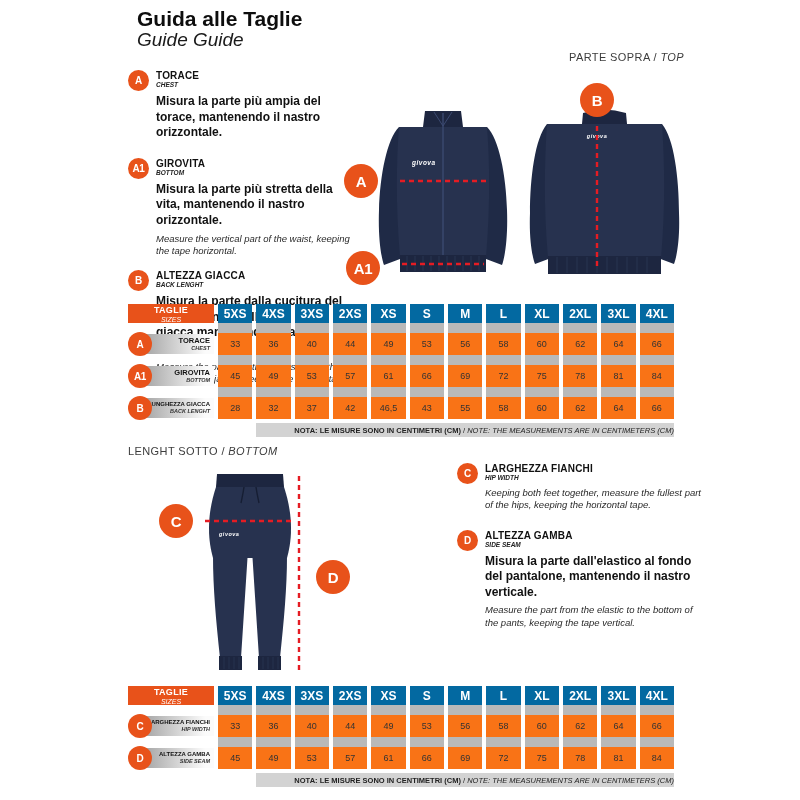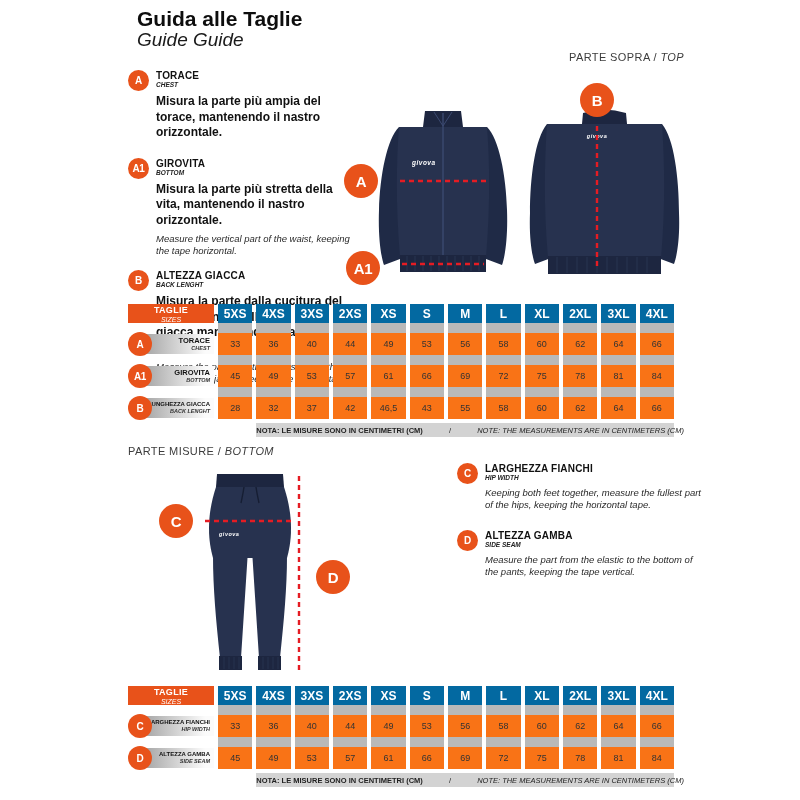--- a/index.html
+++ b/index.html
@@ -68,21 +68,21 @@
               background:linear-gradient(to right,#9e9e9e,#fbfbfb 88%);
               display:flex;flex-direction:column;justify-content:center;align-items:flex-end;
               padding-right:4px;line-height:1.15;}
   .row-label .badge-md{position:absolute;left:0;top:50%;transform:translateY(-50%);z-index:2;}
   .band-title{font-size:7.5px;font-weight:bold;color:#111;}
   .band-title.small{font-size:6px;}
   .band-sub{font-size:5.5px;font-style:italic;font-weight:bold;color:#333;}
   .val{height:22px;background:#f97316;display:flex;align-items:center;justify-content:center;
        font-size:9px;color:#333;}
   .note{grid-column:3 / -1;height:14px;margin-top:4px;background:#d3d3d3;color:#222;
-        display:flex;align-items:center;justify-content:space-between;font-size:7.5px;white-space:pre;gap:24px;}
+        display:flex;align-items:center;justify-content:flex-end;font-size:7.5px;white-space:pre;}
   .note-it{font-weight:bold;}
   .note-en{font-style:italic;}
 </style>
 </head>
 <body>
 
 <div class="page">
 
   <div class="hdr">
     <div class="t1">Guida alle Taglie</div>
@@ -260,21 +260,21 @@
       <div class="cell val">43</div>
       <div class="cell val">55</div>
       <div class="cell val">58</div>
       <div class="cell val">60</div>
       <div class="cell val">62</div>
       <div class="cell val">64</div>
       <div class="cell val">66</div>
       <div class="cell note"><div class="note-it">NOTA: LE MISURE SONO IN CENTIMETRI (CM)</div><div class="note-sep"> / </div><div class="note-en">NOTE: THE MEASUREMENTS ARE IN CENTIMETERS (CM)</div></div>
     </div>
 
-  <div class="part-label pl-bottom"><span>PARTE MISURE</span><span> / </span><span class="en">BOTTOM</span></div>
+  <div class="part-label pl-bottom"><span>LENGHT SOTTO</span><span> / </span><span class="en">BOTTOM</span></div>
 
   <div class="figure-bottom">
     <div class="badge badge-lg mk-c">C</div>
     <div class="badge badge-lg mk-d">D</div>
 
     <svg class="fig-pants" width="155" height="210" viewBox="0 0 155 210">
       <path d="M21,17 L89,17 C94,32 96,46 96,58 C96,72 94,80 92,88 L18,88 C16,80 14,72 14,58 C14,46 16,32 21,17 Z" fill="#27324f"></path>
       <path d="M18,86 L51,86 L53,80 L46,188 L25,188 C21,150 18,118 18,86 Z" fill="#27324f"></path>
       <path d="M92,86 L59,86 L57,80 L64,188 L85,188 C89,150 92,118 92,86 Z" fill="#27324f"></path>
       <path d="M22,4 L88,4 L89,17 L21,17 Z" fill="#1d2640"></path>
@@ -295,20 +295,21 @@
         <div class="m-title">LARGHEZZA FIANCHI</div>
         <div class="m-sub">HIP WIDTH</div>
         <p class="m-en">Keeping both feet together, measure the fullest part of the hips, keeping the horizontal tape.</p>
       </div>
     </div>
     <div class="measure" style="margin-top:18px;">
       <div class="badge badge-sm">D</div>
       <div class="m-body">
         <div class="m-title">ALTEZZA GAMBA</div>
         <div class="m-sub">SIDE SEAM</div>
+        <p class="m-it">Misura la parte dall'elastico al fondo del pantalone, mantenendo il nastro verticale.</p>
         <p class="m-en">Measure the part from the elastic to the bottom of the pants, keeping the tape vertical.</p>
       </div>
     </div>
   </div>
 
   <div class="size-table tbl-bottom" style="grid-template-columns: 86px repeat(12, 1fr);">
       <div class="cell corner">
         <div class="corner-title">TAGLIE</div>
         <div class="corner-sub">SIZES</div>
       </div>

